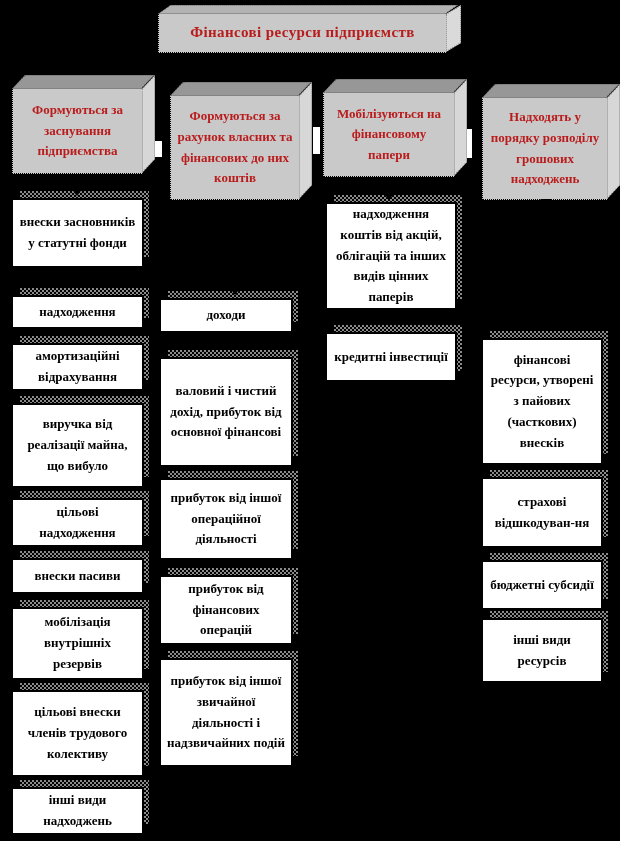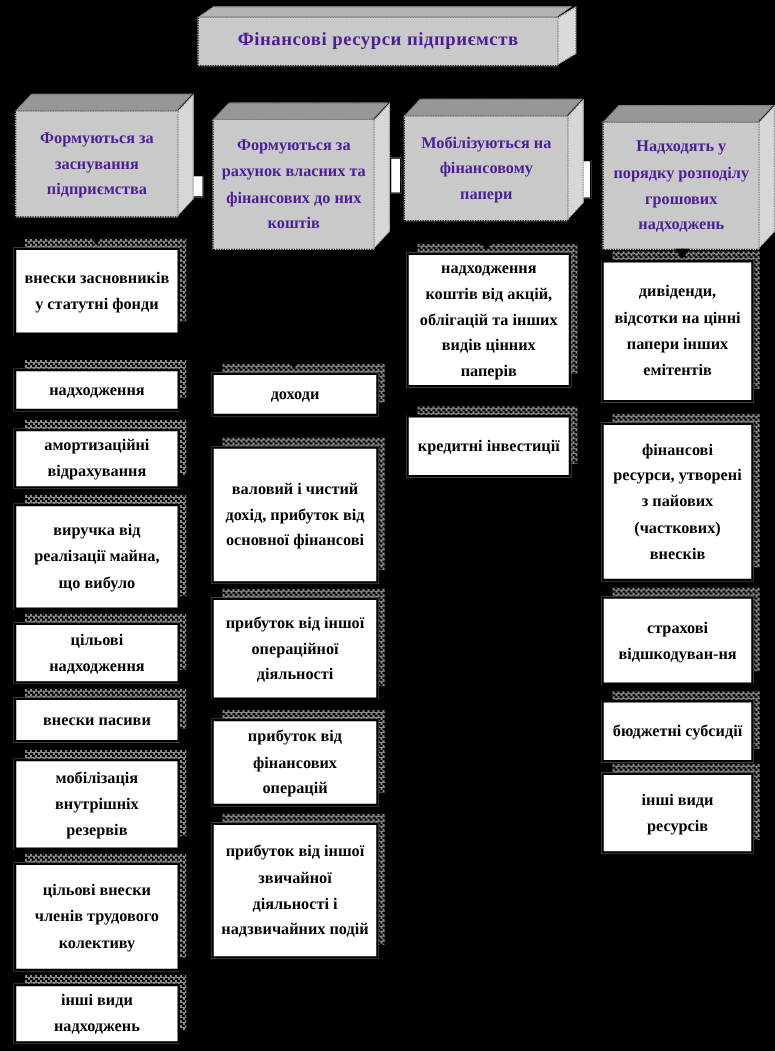--- a/index.html
+++ b/index.html
@@ -14,21 +14,21 @@
   .box3d{
     position:absolute;
     background:#c9c9c9;
     border:1px dotted #000;
     box-sizing:border-box;
   }
   .box3d .face{
     position:absolute;inset:0;
     display:flex;align-items:center;justify-content:center;
     text-align:center;
-    font-weight:bold;font-size:13px;line-height:1.58;color:#4c1d95;
+    font-weight:bold;font-size:13px;line-height:1.58;color:#b91c1c;
     padding:2px 6px;box-sizing:border-box;
   }
   
   .box3d::before{
     content:"";position:absolute;left:-1px;top:-14px;height:14px;width:100%;
     background:#979797;border:1px dotted #6e6e6e;box-sizing:border-box;
     transform:skewX(-43deg);transform-origin:0 100%;
   }
   
   .box3d::after{
@@ -50,21 +50,21 @@
     font-weight:bold;font-size:13px;line-height:1.6;color:#000;
     padding:2px 6px;
   }
   .item::before{ 
     content:"";position:absolute;z-index:-1;
     left:7px;top:-9px;width:100%;height:100%;
     background:conic-gradient(#000 25%,#8a8a8a 0 50%,#000 0 75%,#8a8a8a 0);
     background-size:4px 4px;
   }
   .c1{left:11px;width:133px;}
-  .c2{left:169px;width:134px;}
+  .c2{left:159px;width:134px;}
   .c3{left:325px;width:132px;text-align:center;}
   .c4{left:481px;width:122px;}
 
   
   .arrow{position:absolute;width:12px;}
   .arrow .stem{width:2px;height:calc(100% - 8px);background:#000;margin:0 auto;}
   .arrow .head{
     width:0;height:0;margin:-1px auto 0;
     border-left:6px solid transparent;border-right:6px solid transparent;
     border-top:8px solid #000;
@@ -178,23 +178,20 @@
       <span>прибуток від іншої звичайної діяльності і надзвичайних подій</span>
     </div>
 
   <div class="item c3" style="top:202px;height:108px">
       <span>надходження коштів від акцій, облігацій та інших видів цінних паперів</span>
     </div>
   <div class="item c3" style="top:332px;height:50px">
       <span>кредитні інвестиції</span>
     </div>
 
-  <div class="item c4" style="top:208px;height:114px">
-      <span>дивіденди, відсотки на цінні папери інших емітентів</span>
-    </div>
   <div class="item c4" style="top:338px;height:127px">
       <span>фінансові ресурси, утворені з пайових (часткових) внесків</span>
     </div>
   <div class="item c4" style="top:477px;height:71px">
       <span>страхові відшкодуван-ня</span>
     </div>
   <div class="item c4" style="top:560px;height:50px">
       <span>бюджетні субсидії</span>
     </div>
   <div class="item c4" style="top:618px;height:65px">

